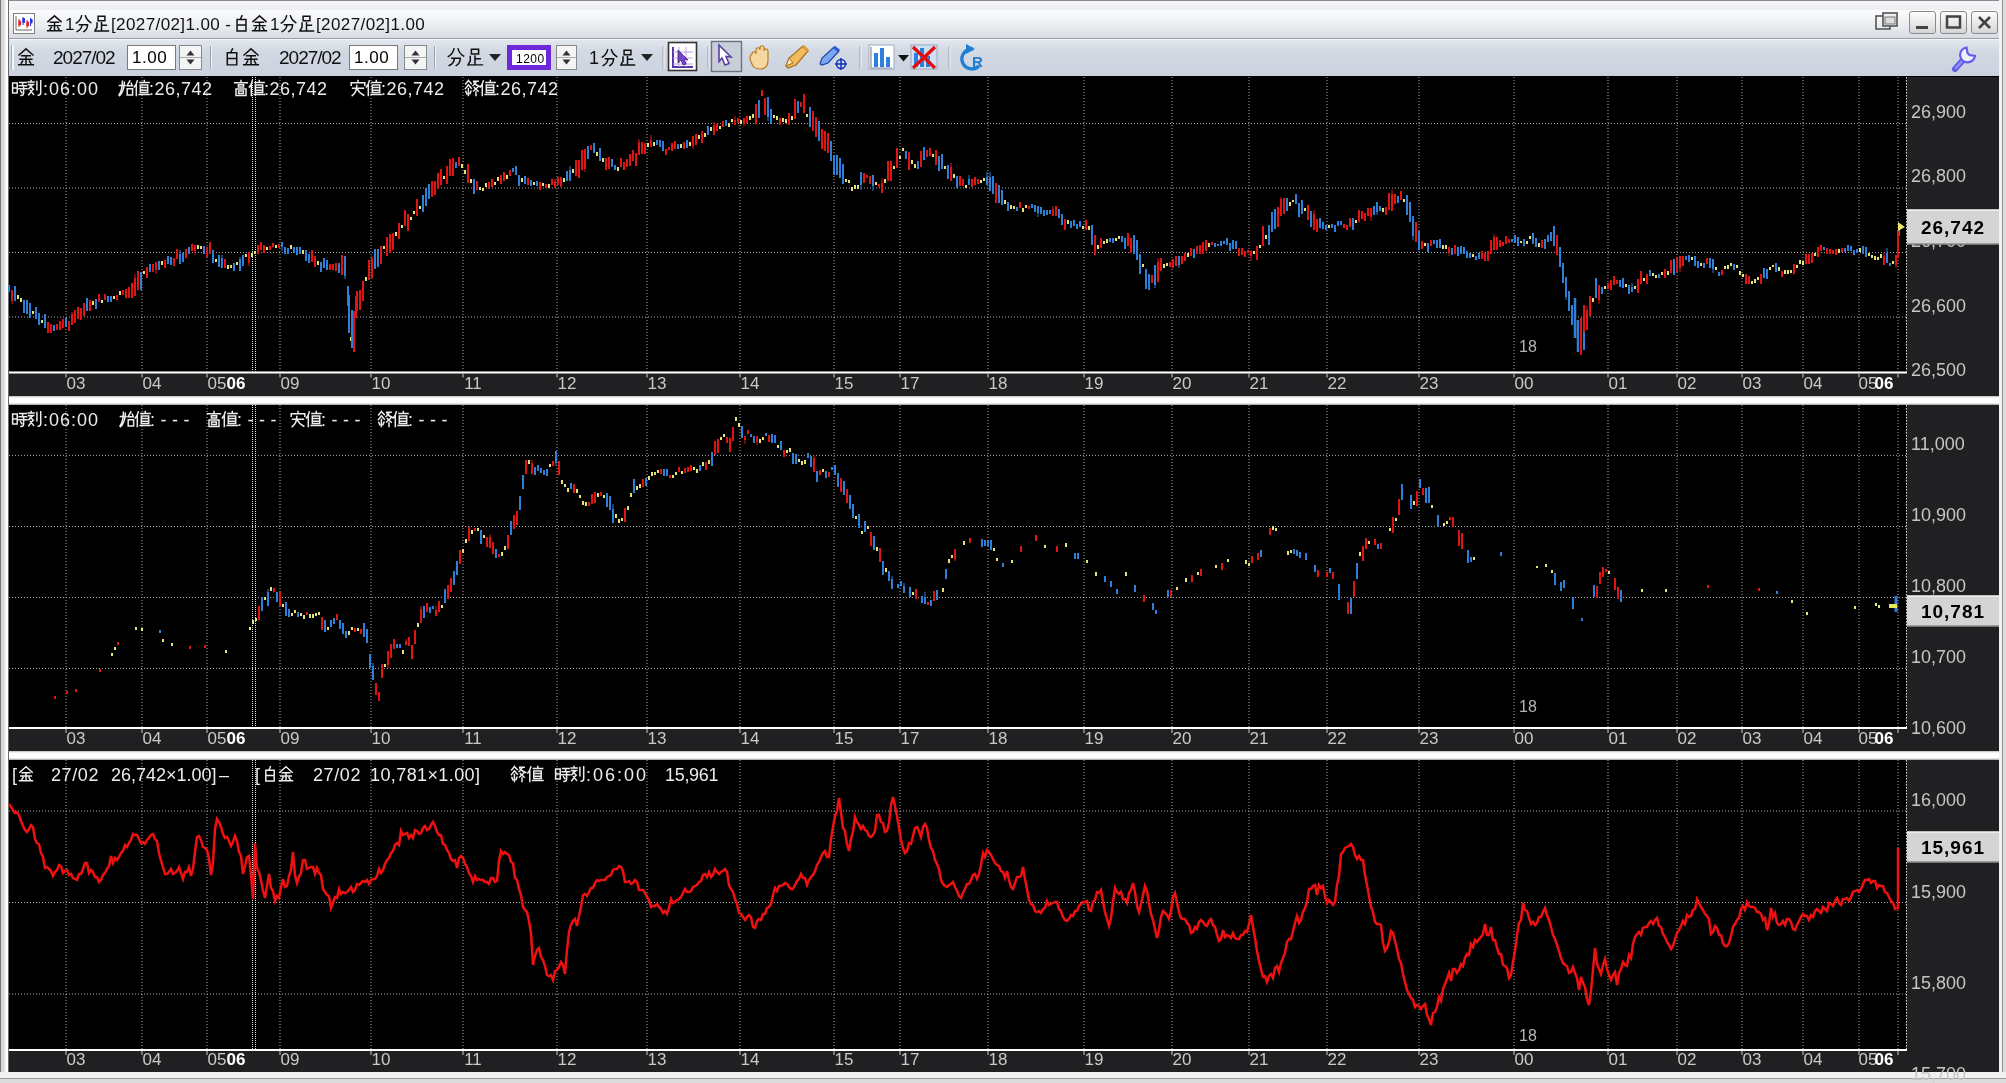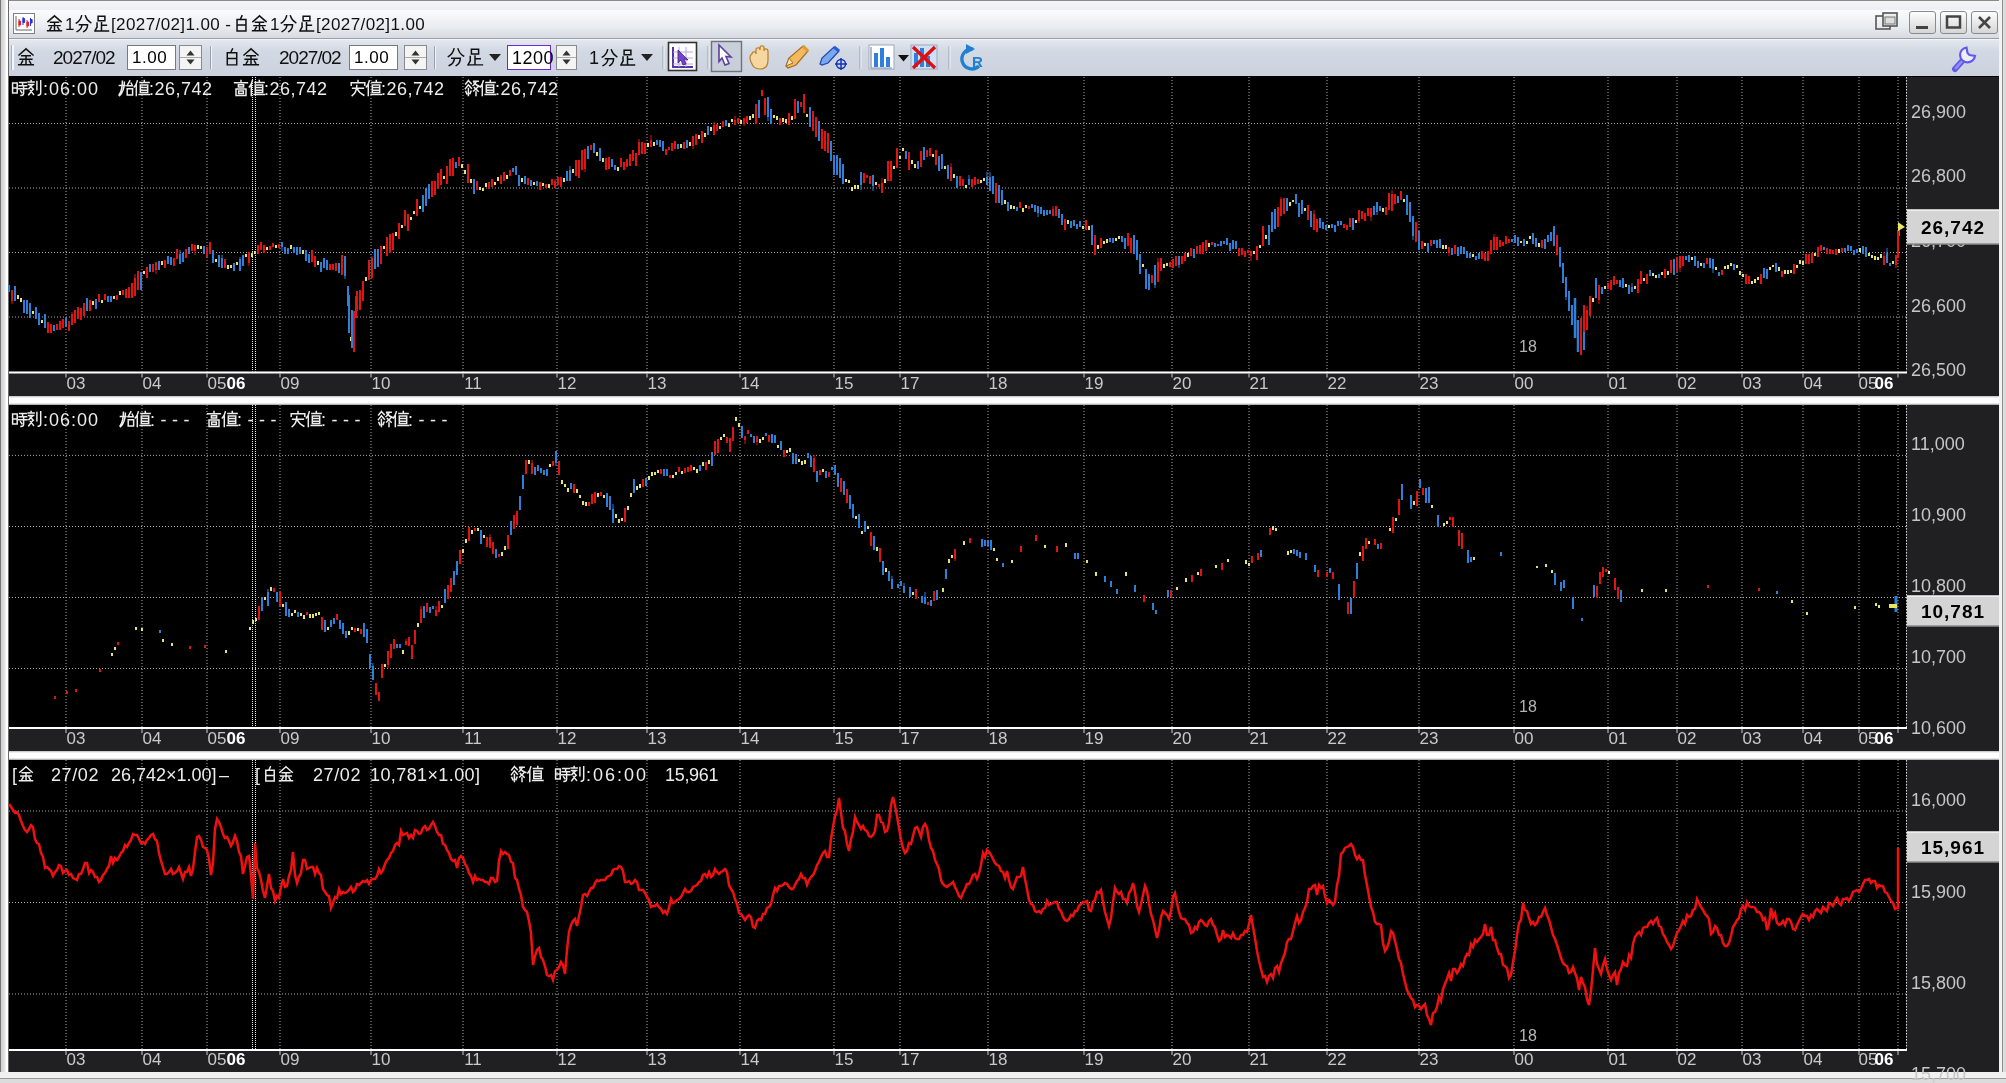--- a/index.html
+++ b/index.html
@@ -96,21 +96,21 @@
       <path d="M6.5,13.5 h8 l-4,5 z" fill="#333"></path>
       <line x1="0" y1="11.5" x2="21" y2="11.5" stroke="#aaa"></line>
     </svg></div>
 <div style="position:absolute;left:349px;top:45px;width:49px;height:25px;background:#fff;border:1px solid #7a7a7a;box-sizing:border-box;font-size:17px;color:#000;padding:2px 0 0 4px;letter-spacing:0.5px">1.00</div>
 <div style="position:absolute;left:404px;top:45px;width:23px;height:25px;background:#f4f4f4;border:1px solid #8a8a8a;box-sizing:border-box">
 <svg width="21" height="23">
       <path d="M6.5,9.5 h8 l-4,-5 z" fill="#333"></path>
       <path d="M6.5,13.5 h8 l-4,5 z" fill="#333"></path>
       <line x1="0" y1="11.5" x2="21" y2="11.5" stroke="#aaa"></line>
     </svg></div>
-<div style="position:absolute;left:507px;top:45px;width:44px;height:25px;background:#fff;border:1px solid #6d28d9;box-sizing:border-box;font-size:18px;color:#000;padding:2px 0 0 4px;letter-spacing:0.5px">1200</div>
+<div style="position:absolute;left:507px;top:45px;width:44px;height:25px;background:#fff;border:5px solid #6d28d9;box-sizing:border-box;font-size:12px;color:#000;padding:2px 0 0 4px;letter-spacing:0.5px">1200</div>
 <div style="position:absolute;left:556px;top:45px;width:21px;height:25px;background:#f4f4f4;border:1px solid #8a8a8a;box-sizing:border-box">
 <svg width="19" height="23">
       <path d="M5.5,9.5 h8 l-4,-5 z" fill="#333"></path>
       <path d="M5.5,13.5 h8 l-4,5 z" fill="#333"></path>
       <line x1="0" y1="11.5" x2="19" y2="11.5" stroke="#aaa"></line>
     </svg></div>
 <div style="position:absolute;left:210px;top:46px;width:1px;height:23px;background:#98a0ac"></div>
 <div style="position:absolute;left:211px;top:46px;width:1px;height:23px;background:#f0f3f7"></div>
 <div style="position:absolute;left:434px;top:46px;width:1px;height:23px;background:#98a0ac"></div>
 <div style="position:absolute;left:435px;top:46px;width:1px;height:23px;background:#f0f3f7"></div>

